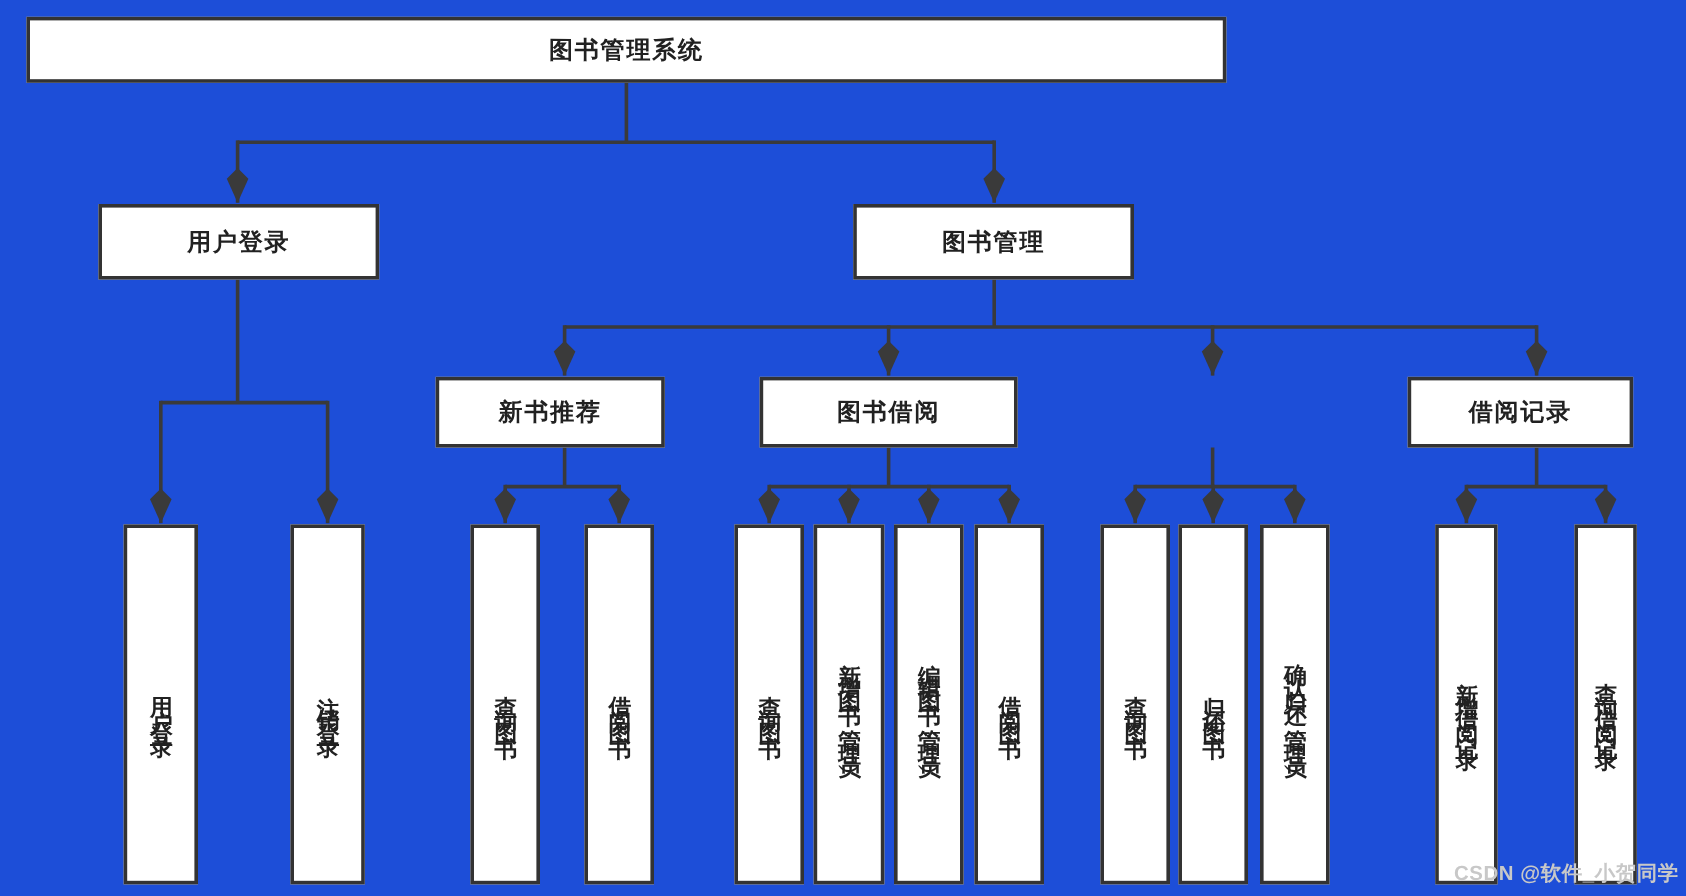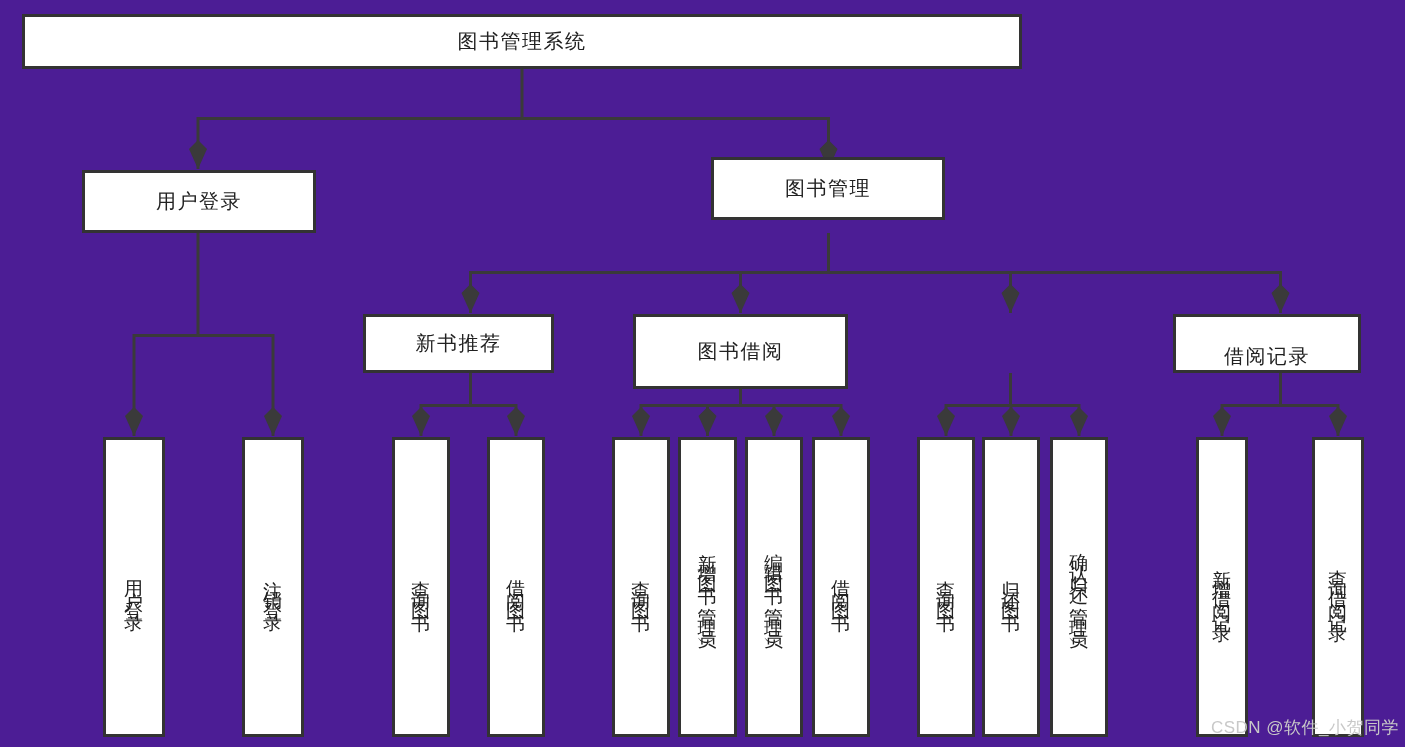--- a/index.html
+++ b/index.html
@@ -1,22 +1,23 @@
 <!DOCTYPE html>
 <html><head>
 <meta charset="utf-8">
 <style>
   html, body { margin: 0; padding: 0; background: #ffffff; }
   .canvas {
     position: relative;
     width: 1405px;
     height: 747px;
-    background: #4c1d95;
+    background: #1d4ed8;
     font-family: "Liberation Sans", "DejaVu Sans", sans-serif;
     overflow: hidden;
+    font-weight: bold;
   }
   .connectors {
     position: absolute;
     left: 0; top: 0;
     width: 1405px; height: 747px;
   }
   .node {
     position: absolute;
     box-sizing: border-box;
     background: #ffffff;
@@ -95,31 +96,31 @@
     </g>
   </svg>
 
   <div class="node hnode" style="left:22px; top:14px; width:1000px; height:55px;">
     <span>图书管理系统</span>
   </div>
 
   <div class="node hnode" style="left:82px; top:170px; width:234px; height:63px;">
     <span>用户登录</span>
   </div>
-  <div class="node hnode" style="left:711px; top:157px; width:234px; height:63px;">
+  <div class="node hnode" style="left:711px; top:170px; width:234px; height:63px;">
     <span>图书管理</span>
   </div>
 
   <div class="node hnode" style="left:363px; top:314px; width:191px; height:59px;">
     <span>新书推荐</span>
   </div>
-  <div class="node hnode" style="left:633px; top:314px; width:215px; height:75px;">
+  <div class="node hnode" style="left:633px; top:314px; width:215px; height:59px;">
     <span>图书借阅</span>
   </div>
-  <div class="node hnode" style="left:1173px; top:314px; width:188px; height:59px;align-items:flex-end;">
+  <div class="node hnode" style="left:1173px; top:314px; width:188px; height:59px;">
     <span>借阅记录</span>
   </div>
 
   <div class="node vnode" style="left:103px; top:437px; width:62px; height:300px;">
     <span class="vtext">用户登录</span>
   </div>
   <div class="node vnode" style="left:242px; top:437px; width:62px; height:300px;">
     <span class="vtext">注销登录</span>
   </div>
 

